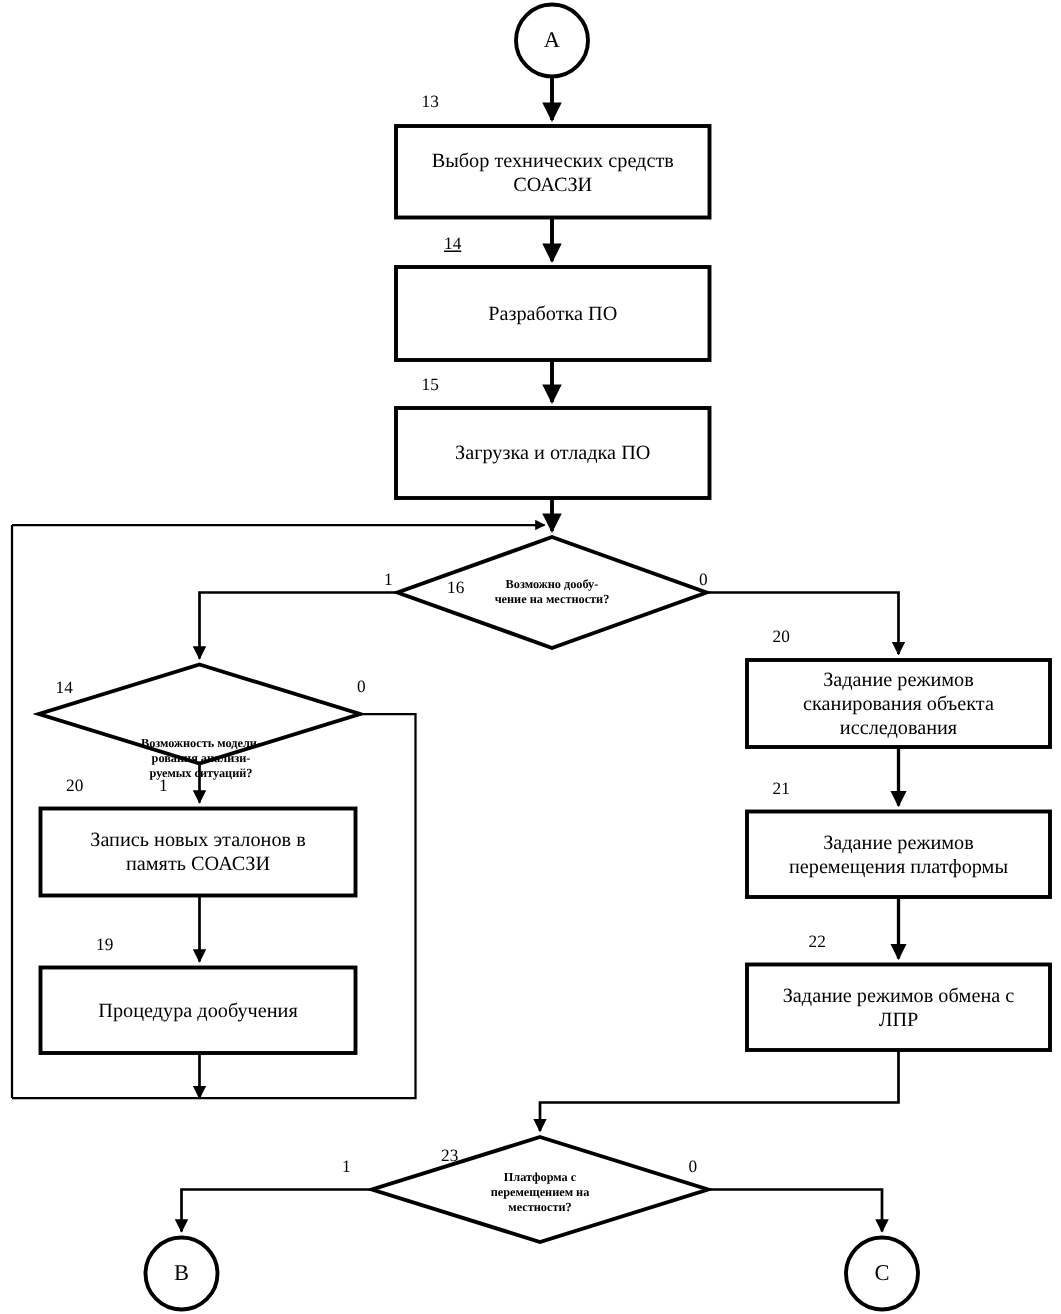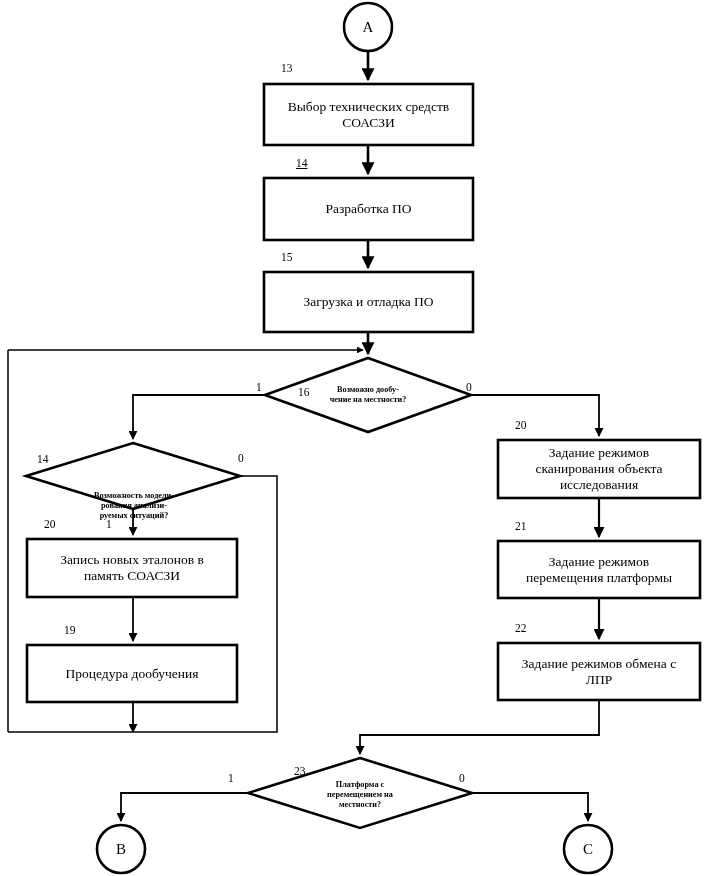--- a/index.html
+++ b/index.html
@@ -199,21 +199,21 @@
   </div>
 
   <div class="step-num" style="left:515px;top:520px;">21</div>
   <div class="node-label proc-label" style="left:498px;top:541px;width:202px;height:57px;">
     <div>
       <div>Задание режимов</div>
       <div>перемещения платформы</div>
     </div>
   </div>
 
-  <div class="step-num" style="left:515px;top:622px;">22</div>
+  <div class="step-num" style="left:539px;top:622px;">22</div>
   <div class="node-label proc-label" style="left:498px;top:643px;width:202px;height:57px;">
     <div>
       <div>Задание режимов обмена с</div>
       <div>ЛПР</div>
     </div>
   </div>
 
   <div class="step-num" style="left:294px;top:765px;">23</div>
   <div class="branch-lbl" style="left:228px;top:772px;">1</div>
   <div class="branch-lbl" style="left:459px;top:772px;">0</div>

